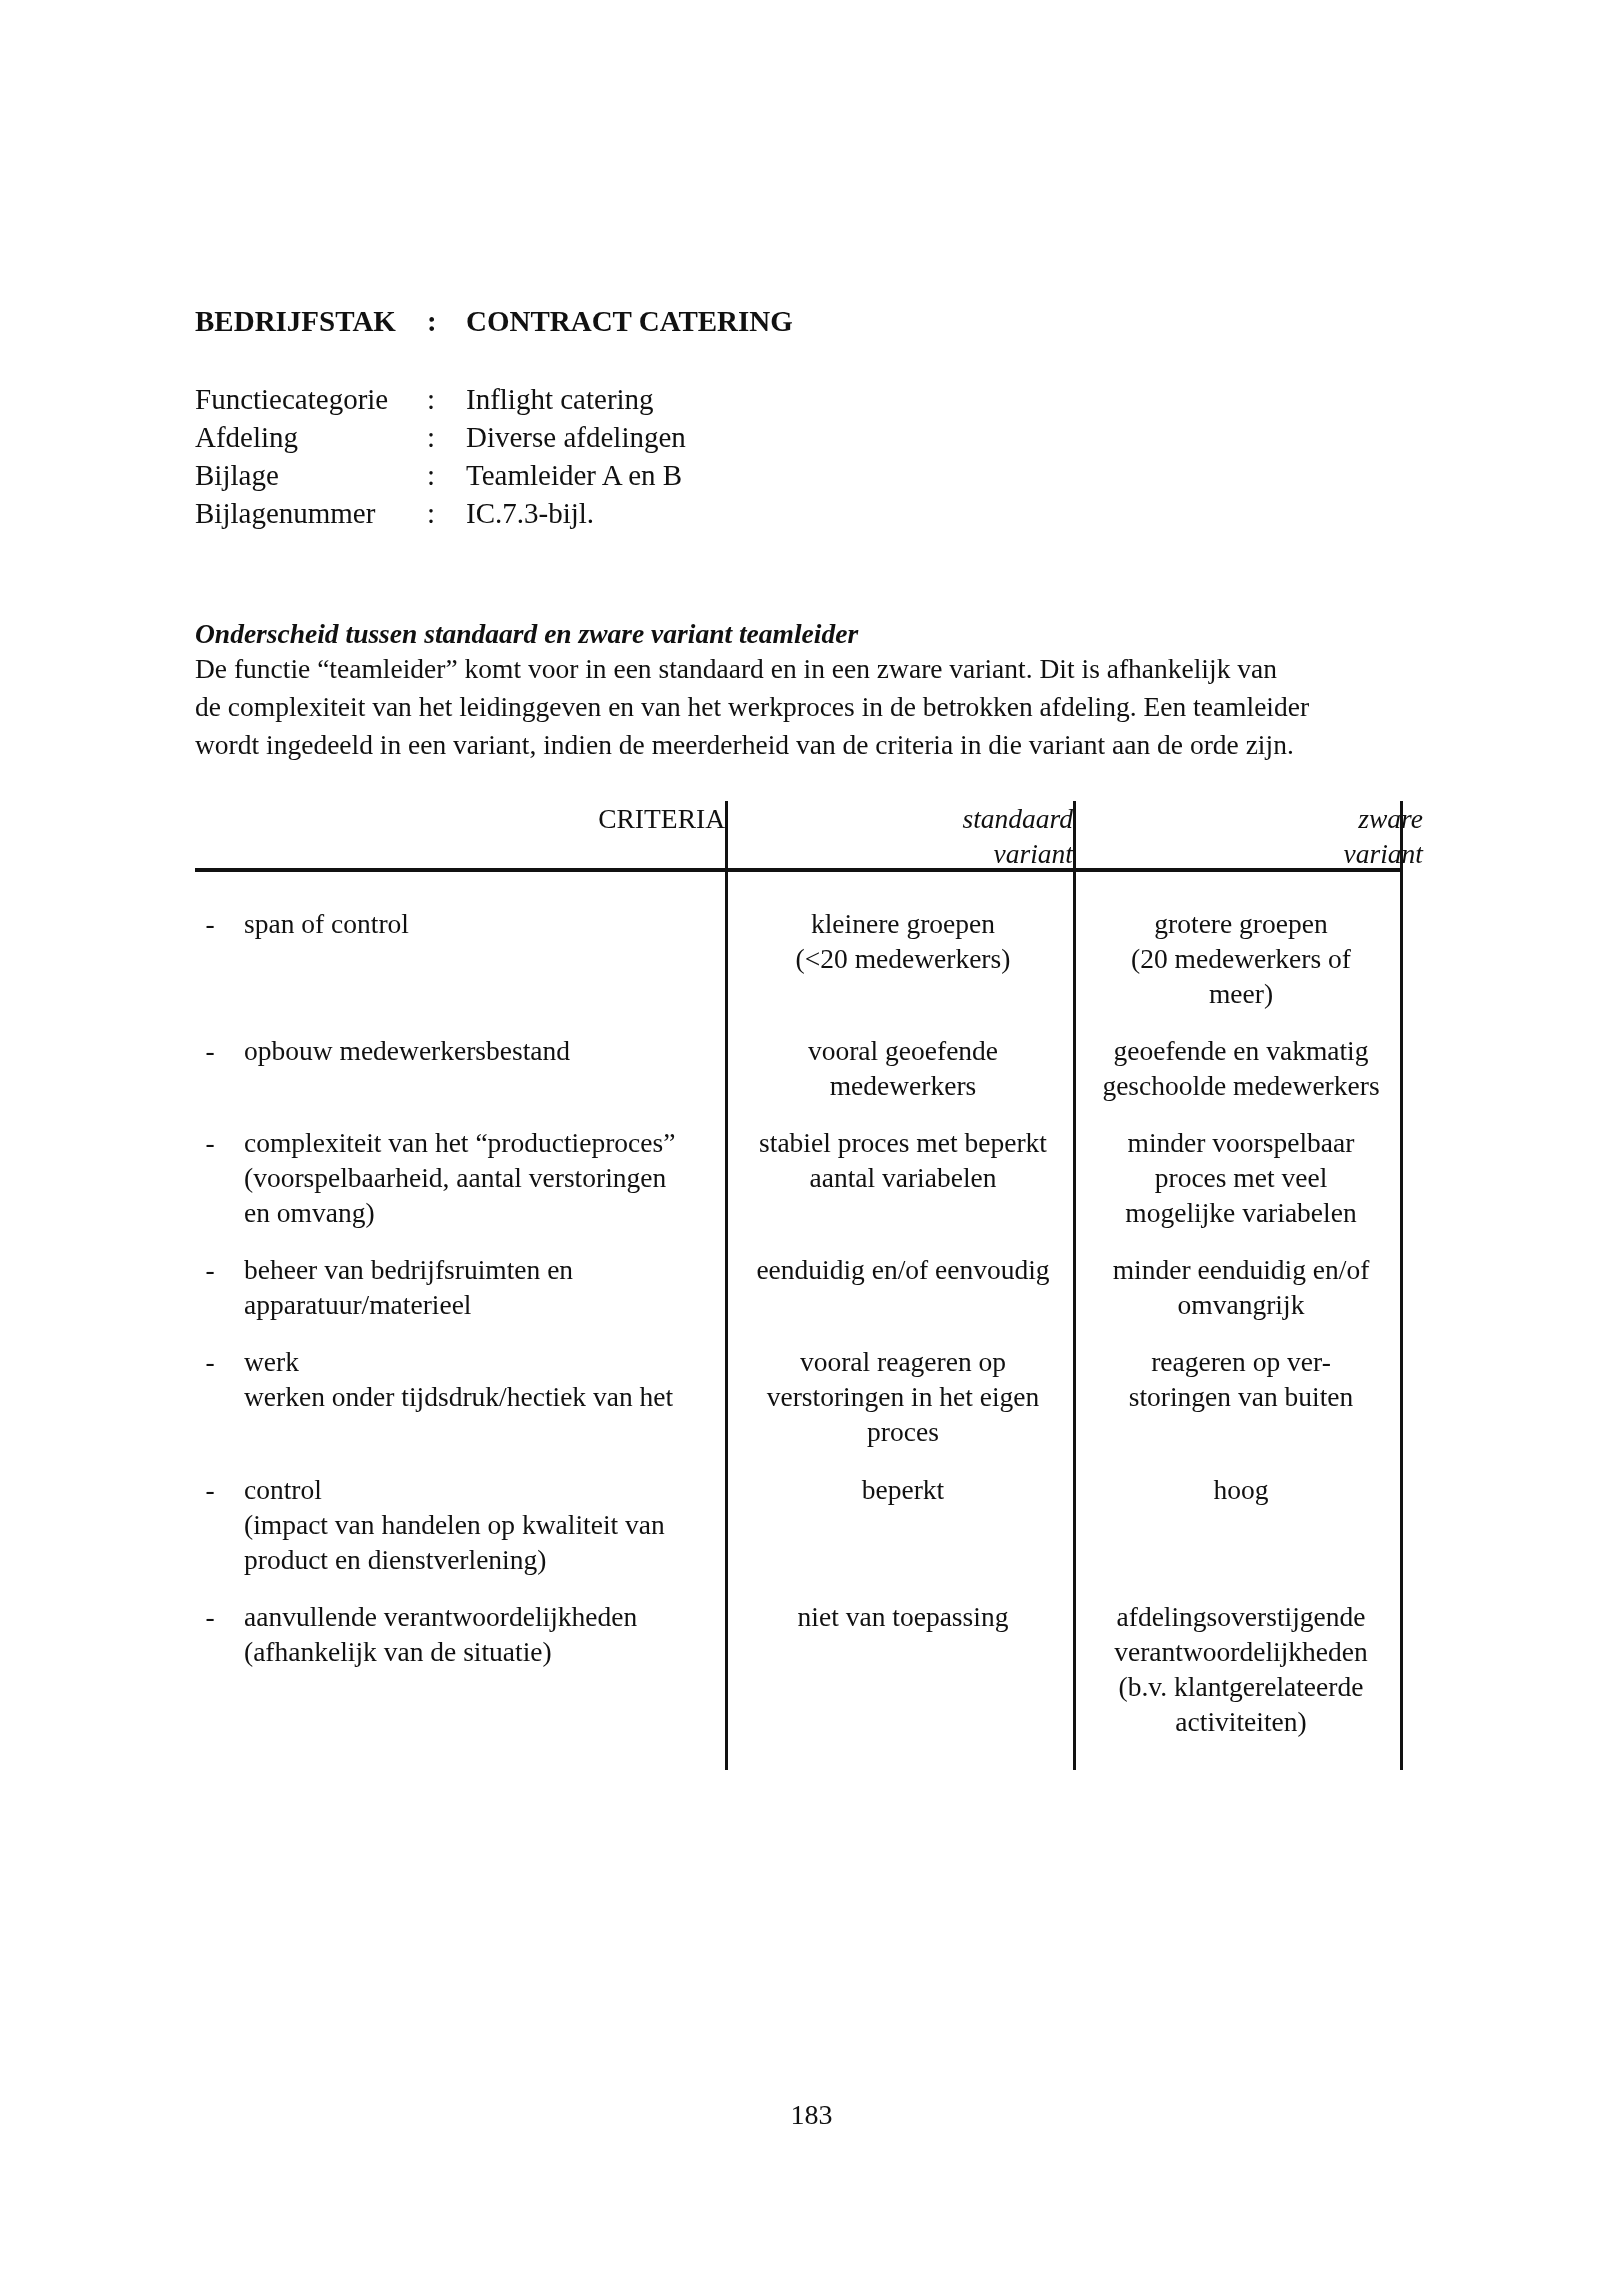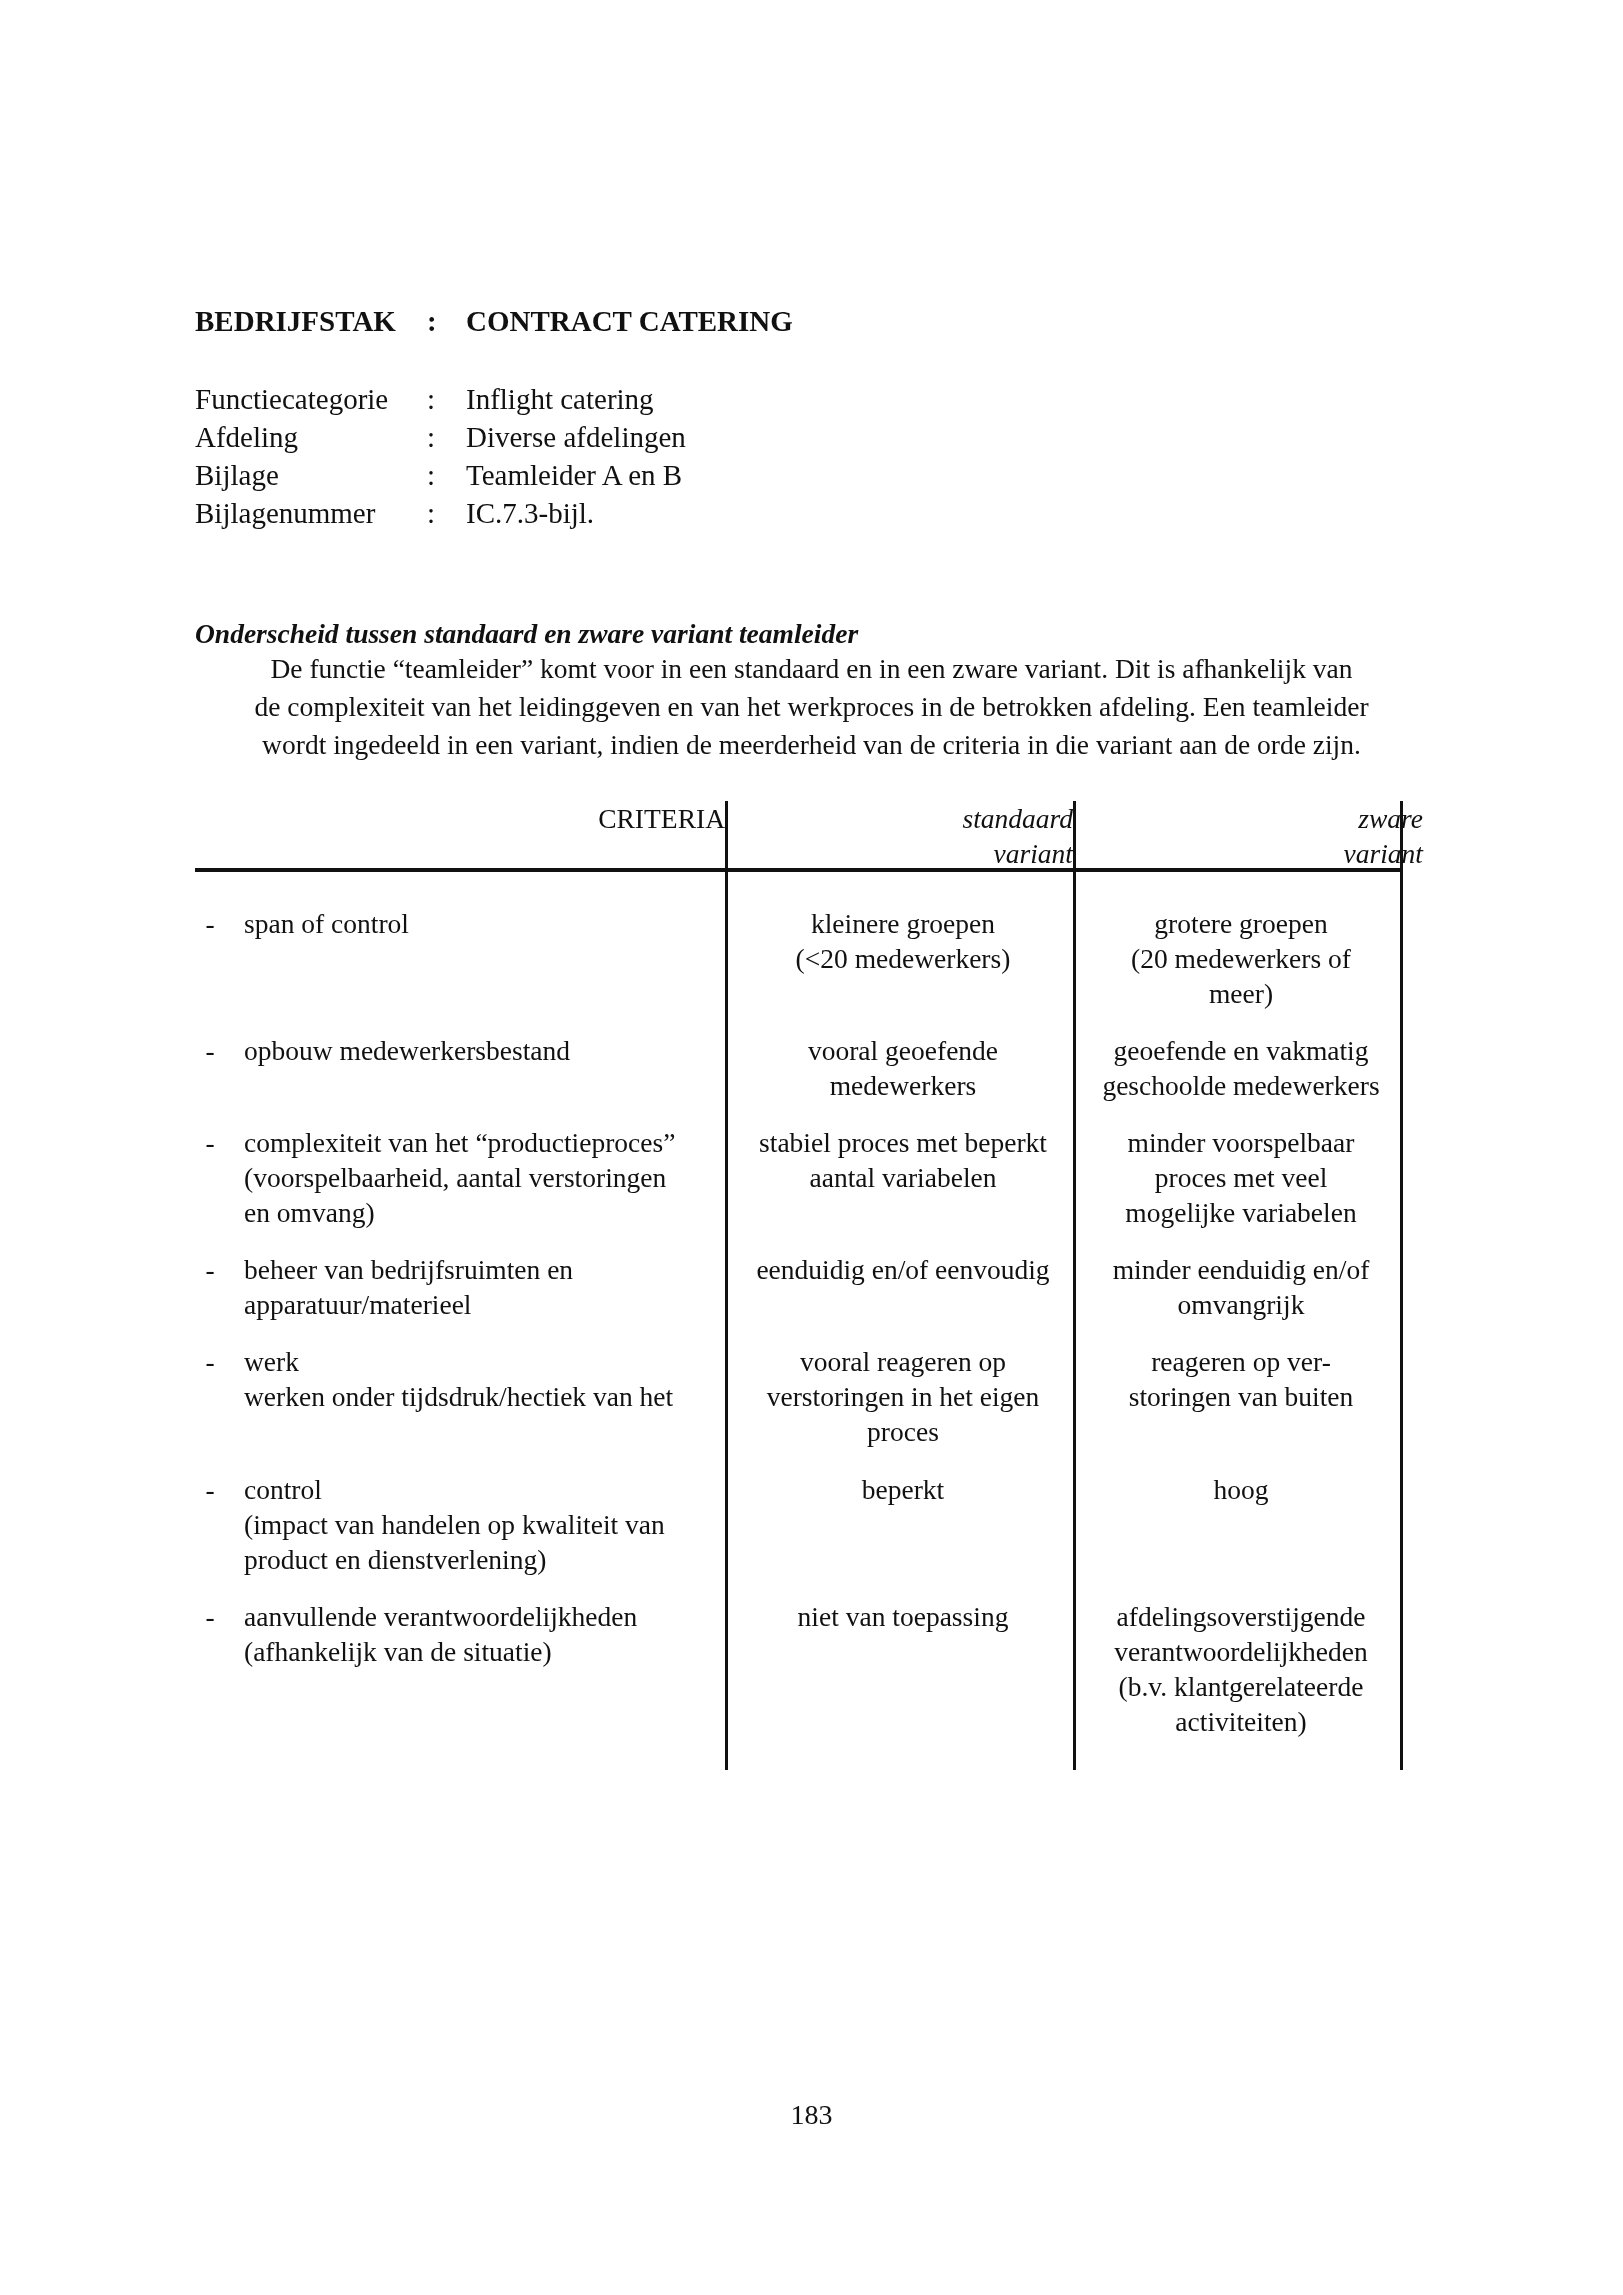--- a/index.html
+++ b/index.html
@@ -15,21 +15,21 @@
   .hdr-row .colon { position: absolute; left: 232px; top: 0; }
   .hdr-row .val { position: absolute; left: 271px; top: 0; white-space: nowrap; }
   .bold { font-weight: bold; }
 
   .section-title {
     position: absolute; left: 195px; top: 603px;
     font-size: 27.5px; font-weight: bold; font-style: italic; white-space: nowrap; margin-top: 15px;
   }
   .intro {
     position: absolute; left: 195px; top: 650px; width: 1233px;
-    font-size: 27.5px; line-height: 38px; text-align: center;
+    font-size: 27.5px; line-height: 38px;
   }
   .intro span { display: block; white-space: nowrap; }
 
   
   .tbl { position: absolute; left: 195px; top: 801px; width: 1208px; height: 969px; }
   .vline { position: absolute; top: 0; width: 2.7px; height: 969px; background: #111; }
   .hrule { position: absolute; left: 0; top: 67px; width: 1208px; height: 3.5px; background: #111; }
 
   .th { position: absolute; top: 0; font-size: 27.5px; line-height: 35px; text-align: center; }
   .th.crit { left: 0; width: 530px; }

